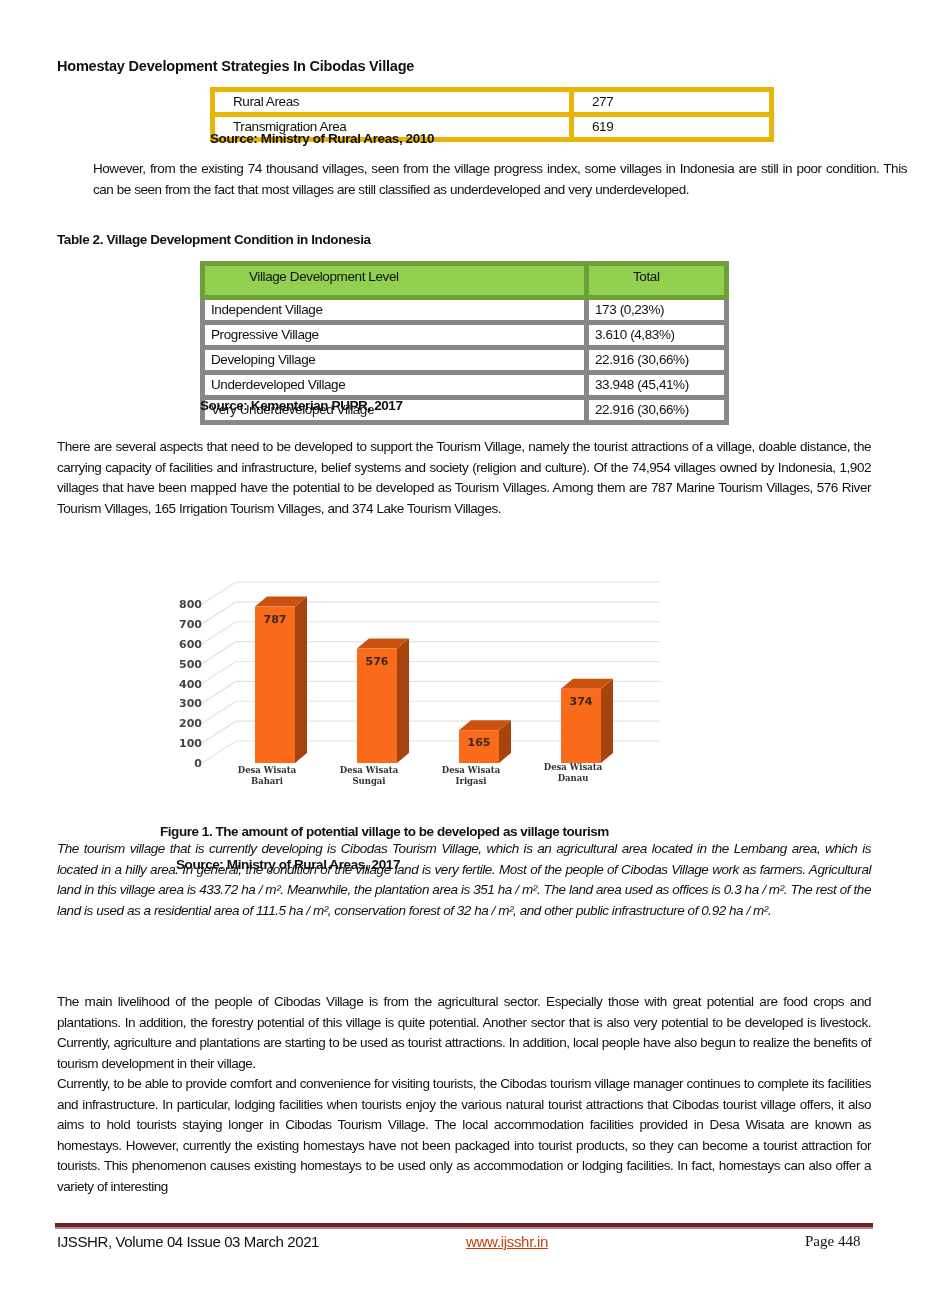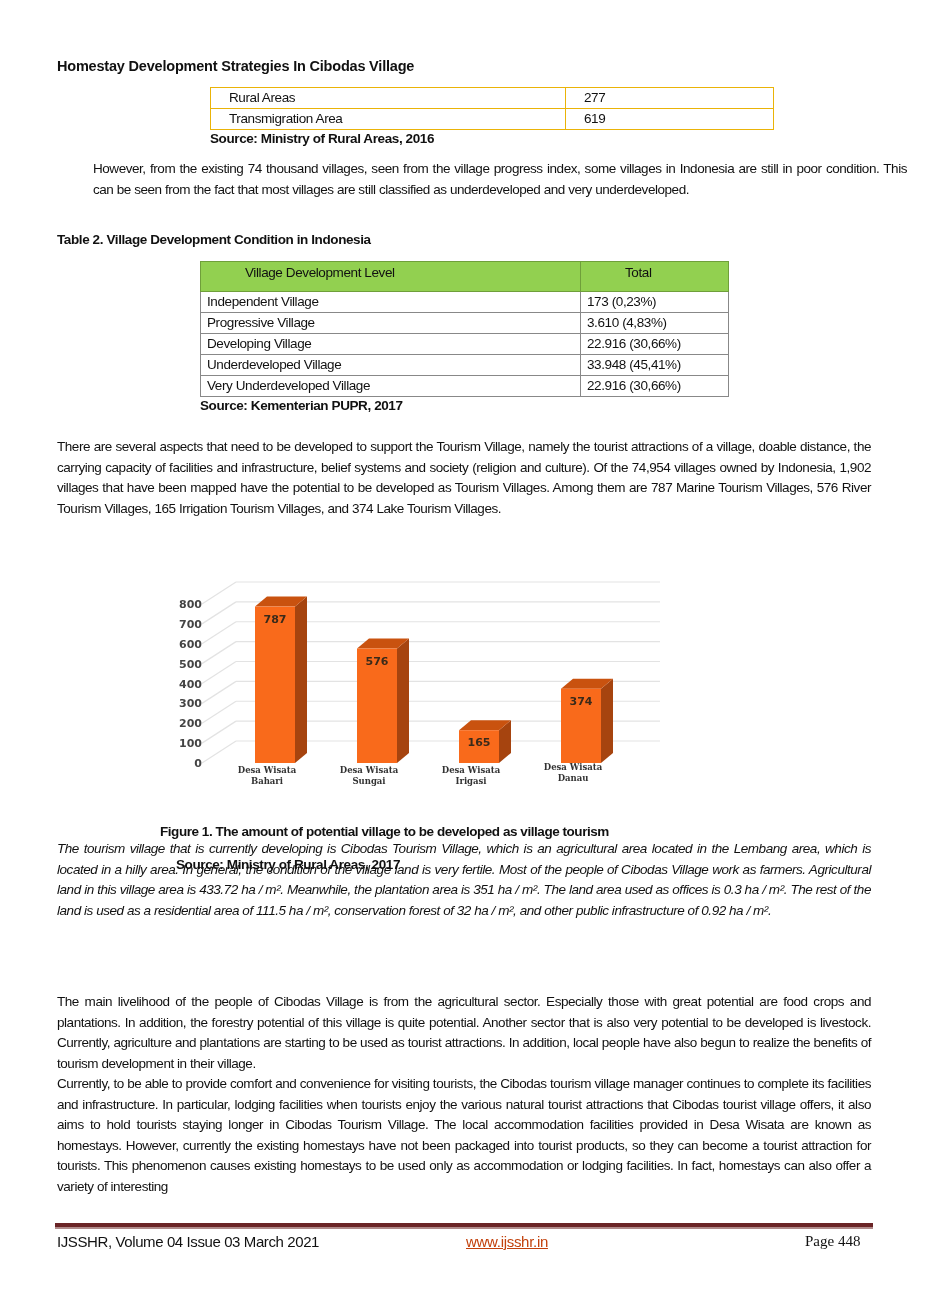--- a/index.html
+++ b/index.html
@@ -2,21 +2,21 @@
 <html><head>
 <meta charset="utf-8">
 <style>
   html, body { margin: 0; padding: 0; background: #ffffff; }
   body { width: 926px; height: 1309px; position: relative; overflow: hidden;
          font-family: "Liberation Sans", sans-serif; color: #111; }
   .abs { position: absolute; }
   .running-head { left: 57px; top: 58px; font-size: 14.5px; font-weight: bold;
                   font-family: "Liberation Sans", sans-serif; letter-spacing: -0.2px; }
   table { border-collapse: collapse; font-size: 13.5px; letter-spacing: -0.4px; }
-  table td { border: 1px solid #eab308; padding: 0 0 0 6px; height: 20px; line-height: 20px; }
+  table td { border: 5px solid #eab308; padding: 0 0 0 6px; height: 20px; line-height: 20px; }
   .t1 { left: 210px; top: 87px; width: 564px; }
   .t1 td.c1 { width: 336px; padding-left: 18px; }
   .t1 td.c2 { padding-left: 18px; }
   .src1 { left: 210px; top: 131px; font-size: 13.5px; font-weight: bold; letter-spacing: -0.4px; }
   .para { left: 57px; width: 814px; font-size: 13.5px; line-height: 20.6px;
           text-align: justify; letter-spacing: -0.45px; }
   .p1 { top: 159px; margin-left: 36px; }
   .tbl2-cap { left: 57px; top: 232px; font-size: 13.5px; font-weight: bold; letter-spacing: -0.4px; }
   .t2 { left: 200px; top: 261px; width: 529px; }
   .t2 td { border-color: #888; }
@@ -47,21 +47,21 @@
       <tr>
     <td class="c1">Rural Areas</td>
     <td class="c2">277</td>
   </tr>
   <tr>
     <td class="c1">Transmigration Area</td>
     <td class="c2">619</td>
   </tr>
 </tbody>
   </table>
-<div class="abs src1">Source: Ministry of Rural Areas, 2016</div>
+<div class="abs src1">Source: Ministry of Rural Areas, 2010</div>
 
 <div class="abs para p1"> However, from the existing 74 thousand villages, seen from the village progress index, some villages in Indonesia are still in poor condition. This can be seen from the fact that most villages are still classified as underdeveloped and very underdeveloped.</div>
 
 <div class="abs tbl2-cap">Table 2. Village Development Condition in Indonesia</div>
 <table class="abs t2">
   <tbody>
       <tr class="hdr">
     <td class="c1">Village Development Level</td>
     <td>Total</td>
   </tr>

